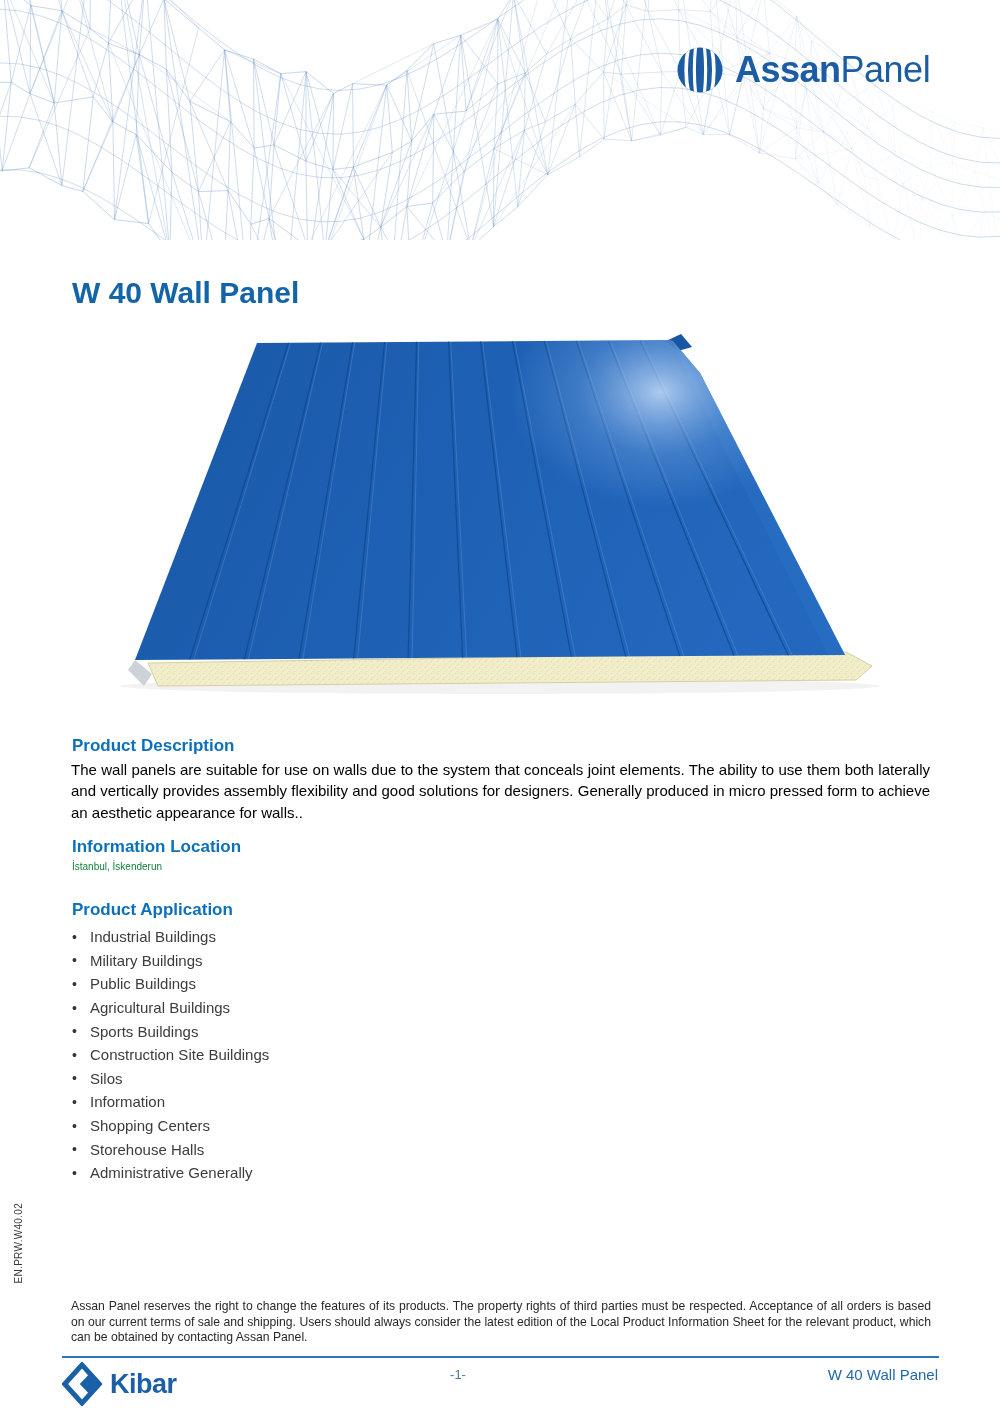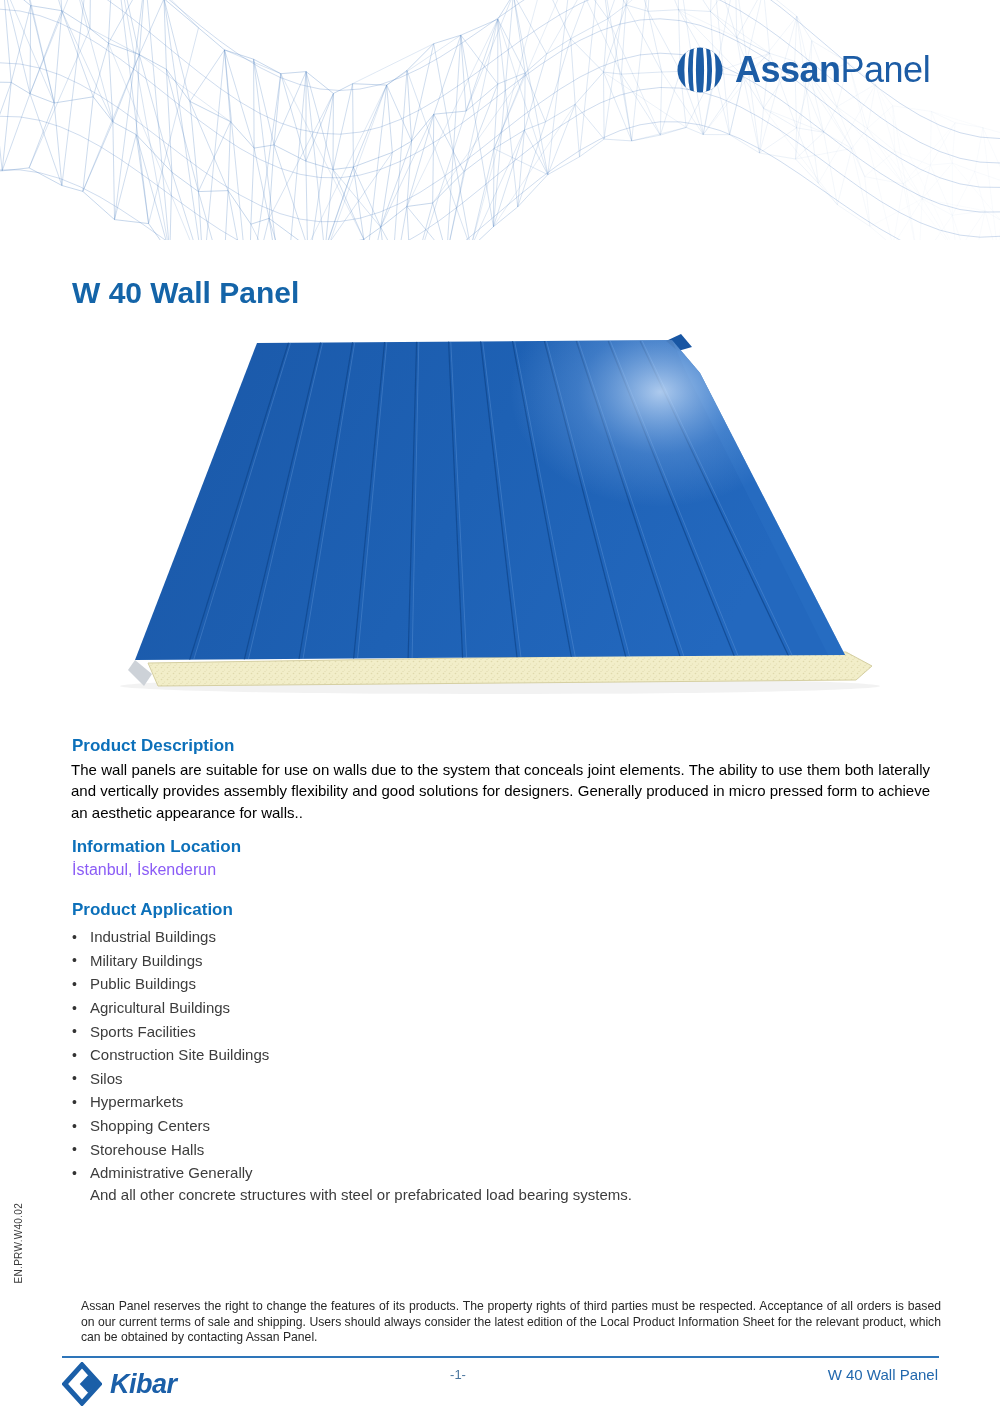--- a/index.html
+++ b/index.html
@@ -7,28 +7,28 @@
         font-family:"Liberation Sans",sans-serif;overflow:hidden;}
   .mesh{position:absolute;left:0;top:0;width:1000px;height:240px;}
   .logo{position:absolute;left:674px;top:44px;display:flex;align-items:center;gap:9px;}
   .logo-text{font-size:36px;letter-spacing:-0.5px;color:#1C5CA5;white-space:nowrap;}
   .logo-text b{font-weight:700;}
   .logo-text span.light{font-weight:400;}
   .doc-title{position:absolute;left:72px;top:276px;font-size:30px;font-weight:700;color:#1464A8;letter-spacing:0;}
   .panel-art{position:absolute;left:100px;top:330px;width:800px;height:372px;}
   .sec-head{position:absolute;left:72px;font-size:17px;font-weight:700;color:#0C70BA;}
   .body-text{position:absolute;left:71px;width:859px;font-size:15px;line-height:21.3px;color:#000000;text-align:justify;}
-  .loc-text{position:absolute;left:72px;font-size:16px;color:#8b5cf6;}
+  .loc-text{position:absolute;left:72px;font-size:10px;color:#15803d;}
   ul.app-list{position:absolute;left:72px;top:925px;margin:0;padding:0;list-style:none;width:700px;}
   ul.app-list li{height:23.6px;display:flex;align-items:center;font-size:15px;color:#3C3C3C;}
   ul.app-list .bullet{width:18px;font-size:14px;color:#333;}
   .app-note{position:absolute;left:90px;top:1186px;font-size:15px;color:#3C3C3C;}
-  .disclaimer{position:absolute;left:81px;top:1299px;width:860px;font-size:12.2px;line-height:15.6px;color:#282828;text-align:justify;}
+  .disclaimer{position:absolute;left:71px;top:1299px;width:860px;font-size:12.2px;line-height:15.6px;color:#282828;text-align:justify;}
   .footer-rule{position:absolute;left:62px;top:1356px;width:877px;height:2px;background:#2E75B9;}
-  .kibar{position:absolute;left:62px;top:1362px;display:flex;align-items:center;gap:8px;font-style:italic;}
+  .kibar{position:absolute;left:62px;top:1362px;display:flex;align-items:center;gap:8px;}
   .kibar-text{font-size:27px;font-weight:700;color:#1B5FA8;letter-spacing:-0.5px;}
   .page-num{position:absolute;left:423px;top:1367px;width:70px;text-align:center;font-size:13px;color:#49759E;}
   .doc-name{position:absolute;right:62px;top:1366px;font-size:15px;color:#2268AD;}
   .vertical-code{position:absolute;left:13px;top:1203px;writing-mode:vertical-rl;transform:rotate(180deg);
                  font-size:10px;letter-spacing:.3px;color:#3A3A3A;}
 </style>
 </head>
 <body>
 
 <div class="page">
@@ -660,48 +660,47 @@
       <li>
         <span class="bullet">•</span>
         <span>Public Buildings</span>
       </li>
       <li>
         <span class="bullet">•</span>
         <span>Agricultural Buildings</span>
       </li>
       <li>
         <span class="bullet">•</span>
-        <span>Sports Facilities</span>
+        <span>Sports Buildings</span>
       </li>
       <li>
         <span class="bullet">•</span>
         <span>Construction Site Buildings</span>
       </li>
       <li>
         <span class="bullet">•</span>
         <span>Silos</span>
       </li>
       <li>
         <span class="bullet">•</span>
-        <span>Hypermarkets</span>
+        <span>Information</span>
       </li>
       <li>
         <span class="bullet">•</span>
         <span>Shopping Centers</span>
       </li>
       <li>
         <span class="bullet">•</span>
         <span>Storehouse Halls</span>
       </li>
       <li>
         <span class="bullet">•</span>
         <span>Administrative Generally</span>
       </li>
     </ul>
-  <div class="app-note">And all other concrete structures with steel or prefabricated load bearing systems.</div>
 
   <div class="disclaimer">Assan Panel reserves the right to change the features of its products. The property rights of third parties must be respected. Acceptance of all orders is based on our current terms of sale and shipping. Users should always consider the latest edition of the Local Product Information Sheet for the relevant product, which can be obtained by contacting Assan Panel.</div>
   <div class="footer-rule"></div>
 
   <div class="kibar">
     <svg width="40" height="44" viewBox="0 0 44 48">
       <path d="M22,3 L41,24 L22,45 L3,24 Z" fill="none" stroke="#1B5FA8" stroke-width="5.5" stroke-linejoin="miter"></path>
       <path d="M29,14 L38.5,24 L29,34 L19.5,24 Z" fill="#1B5FA8"></path>
     </svg>
     <div class="kibar-text">Kibar</div>

